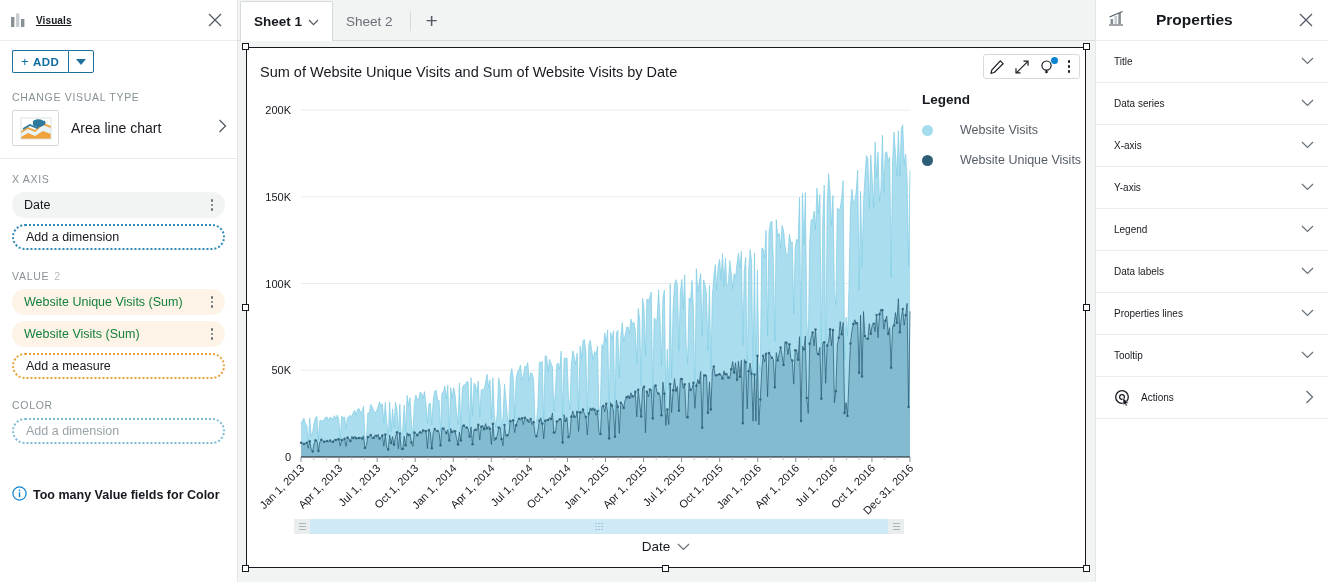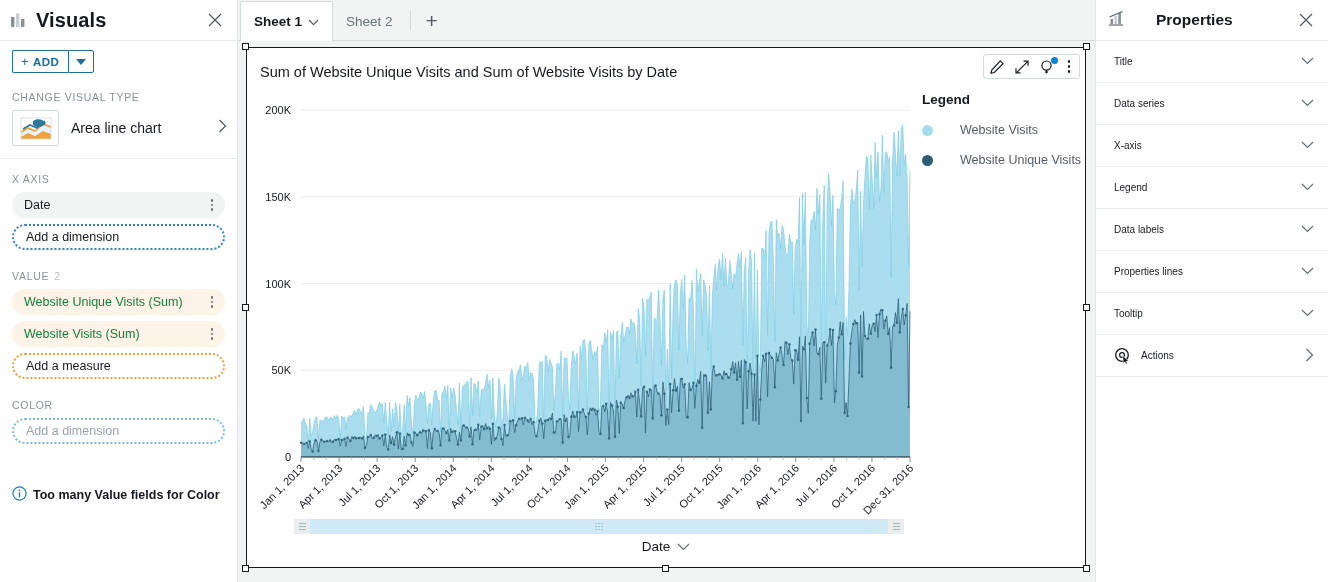--- a/index.html
+++ b/index.html
@@ -20,21 +20,21 @@
     border-right: 1px solid #e4e6e8;
     flex: 0 0 238px;
     position: relative;
   }
   .vp-header {
     height: 41px; display: flex; align-items: center;
     padding: 0 12px 0 11px;
     border-bottom: 1px solid #eaeded;
   }
   .vp-header-icon { width: 17px; height: 14px; display: block; margin-right: 8px; }
-  .vp-title { font-size: 20px; font-weight: 700; color: #16191f; letter-spacing: .1px; flex: 1; }
+  .vp-title { font-size: 10px; font-weight: 700; color: #16191f; letter-spacing: .1px; flex: 1; text-decoration: underline; }
   .close-x {
     width: 20px; height: 20px; cursor: pointer;
     display: flex; align-items: center; justify-content: center;
   }
   .close-x svg { display: block; }
 
   .vp-addrow { padding: 9px 12px 10px 12px; }
   .add-group { display: inline-flex; height: 23px; }
   .add-btn {
     border: 1px solid #1f6f9c; border-right: none;
@@ -759,20 +759,26 @@
             <path d="M1 1 L6.5 6.5 L12 1" stroke="#687078" stroke-width="1.2" fill="none"></path>
           </svg></span>
     </div>
     <div class="pp-row">
       <span class="lbl">X-axis</span>
       <span><svg width="13" height="8" viewBox="0 0 13 8">
             <path d="M1 1 L6.5 6.5 L12 1" stroke="#687078" stroke-width="1.2" fill="none"></path>
           </svg></span>
     </div>
     <div class="pp-row">
+      <span class="lbl">Y-axis</span>
+      <span><svg width="13" height="8" viewBox="0 0 13 8">
+            <path d="M1 1 L6.5 6.5 L12 1" stroke="#687078" stroke-width="1.2" fill="none"></path>
+          </svg></span>
+    </div>
+    <div class="pp-row">
       <span class="lbl">Legend</span>
       <span><svg width="13" height="8" viewBox="0 0 13 8">
             <path d="M1 1 L6.5 6.5 L12 1" stroke="#687078" stroke-width="1.2" fill="none"></path>
           </svg></span>
     </div>
     <div class="pp-row">
       <span class="lbl">Data labels</span>
       <span><svg width="13" height="8" viewBox="0 0 13 8">
             <path d="M1 1 L6.5 6.5 L12 1" stroke="#687078" stroke-width="1.2" fill="none"></path>
           </svg></span>

